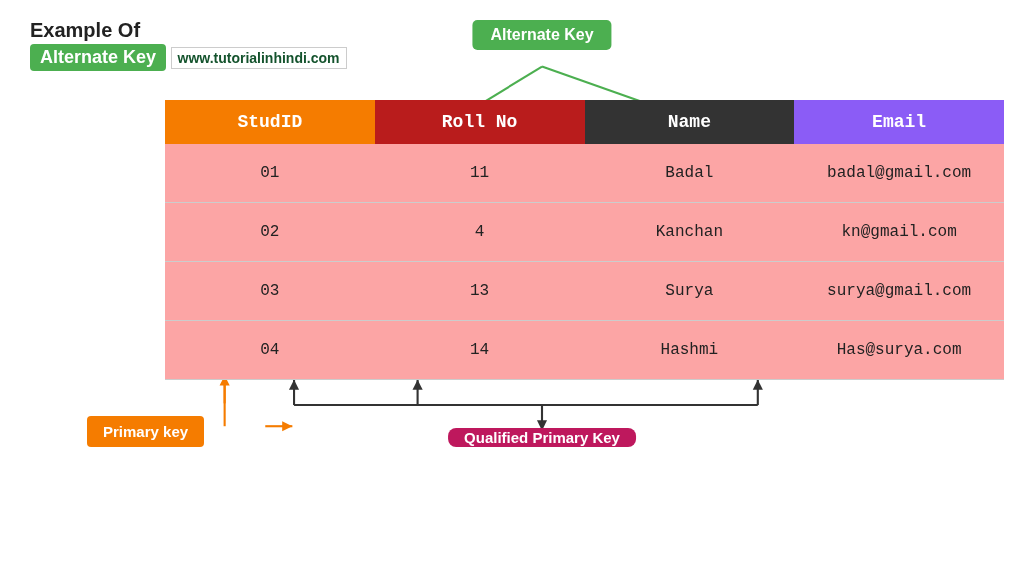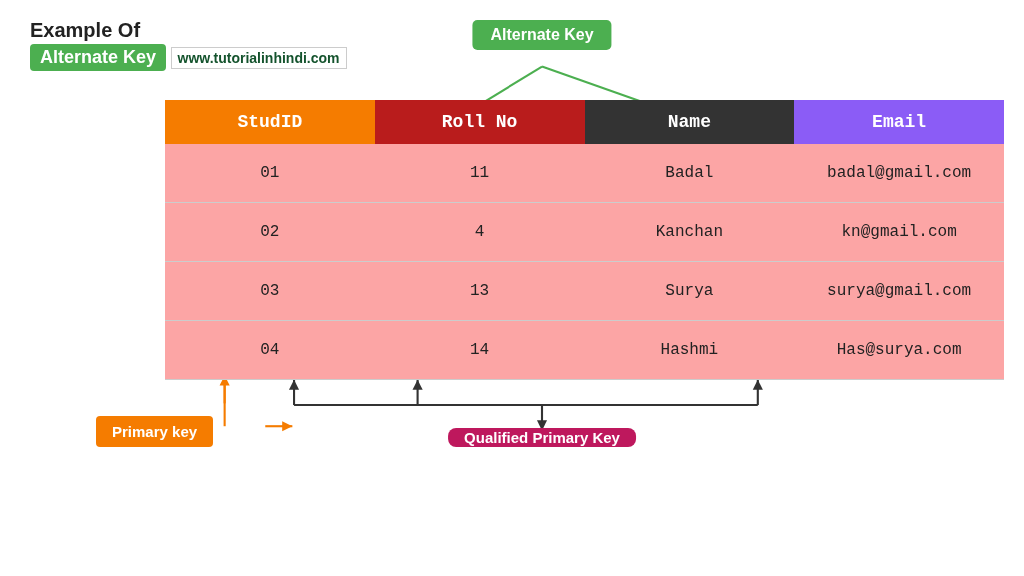--- a/index.html
+++ b/index.html
@@ -204,21 +204,21 @@
             <tr>
               <td>04</td>
               <td>14</td>
               <td>Hashmi</td>
               <td>Has@surya.com</td>
             </tr>
           </tbody>
       </table>
     </div>
 
-    <div style="position:absolute; bottom:30px; left:16px;
+    <div style="position:absolute; bottom:30px; left:7px;
                 background:#f57c00; color:#fff; font-size:15px; font-weight:bold;
                 padding:7px 16px; border-radius:4px; white-space:nowrap;">Primary key</div>
 
     <div style="position:absolute; bottom:30px; left:50%; transform:translateX(-50%);
                 background:#be185d; color:#fff; font-size:15px; font-weight:bold;
                 padding:1px 16px; border-radius:8px; white-space:nowrap;">Qualified Primary Key</div>
   </div>
 
 </div>
 

